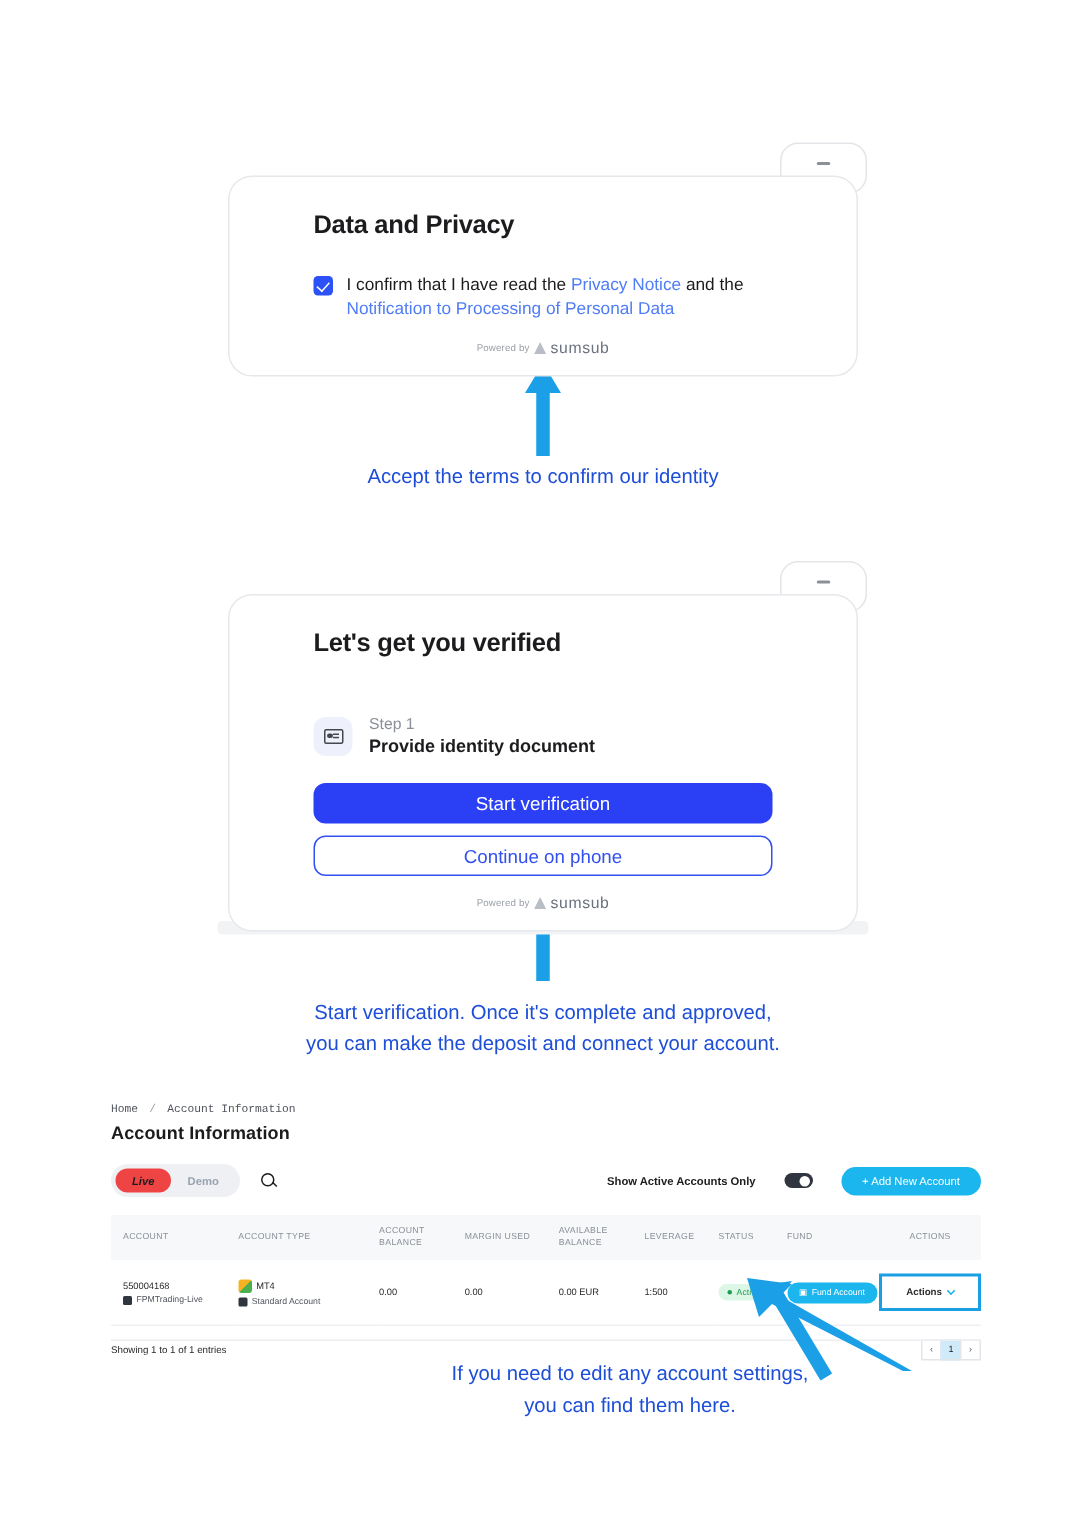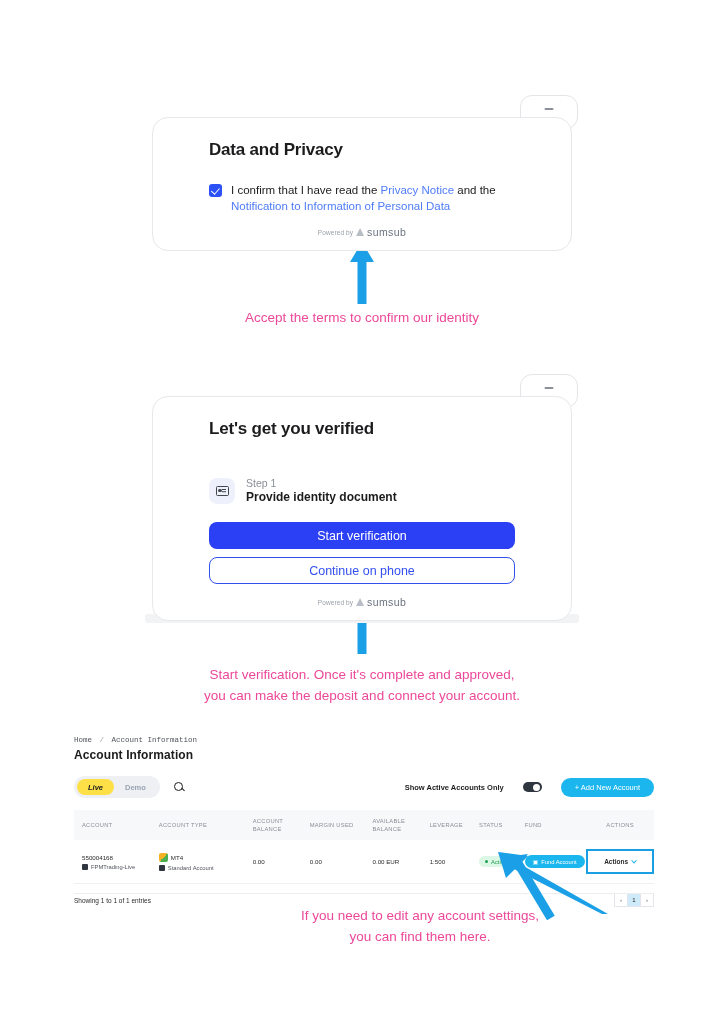--- a/index.html
+++ b/index.html
@@ -96,21 +96,21 @@
 
   .shadow-strip {
     position: absolute; background: #f2f3f5; border-radius: 3px; z-index: 1;
   }
 
   
   .arrow { position: absolute; }
 
   
   .caption {
-    position: absolute; text-align: center; color: #ec4899;
+    position: absolute; text-align: center; color: #1d4ed8;
     font-size: 13.5px; line-height: 21px; width: 100%;
   }
 
   
   .dash-panel {
     position: absolute; left: 74px; top: 736px; width: 580px; height: 158px;
     background: #ffffff;
   }
   .crumb { font-size: 7.5px; color: #50545c; font-family: Liberation Mono, monospace; }
   .crumb .sep { color: #9aa0a8; margin: 0 3px; }
@@ -122,21 +122,21 @@
   .toolbar { display: flex; align-items: center; margin-top: 14px; height: 22px; }
   .segment {
     display: flex; align-items: center; background: #eef0f4;
     border-radius: 20px; padding: 3px; height: 22px;
   }
   .seg {
     font-size: 7.5px; font-weight: bold; padding: 0 11px; height: 16px;
     display: flex; align-items: center; border-radius: 20px; color: #9aa3b2;
     cursor: pointer;
   }
-  .seg.on { background: #fde047; color: #1c1c1e; font-style: italic; }
+  .seg.on { background: #ef4444; color: #1c1c1e; font-style: italic; }
   .search-ico {
     margin-left: 13px; width: 13px; height: 13px; position: relative; cursor: pointer;
   }
   .search-ico::before {
     content:""; position:absolute; left:1px; top:1px; width:7px; height:7px;
     border: 1.3px solid #1c1c1e; border-radius: 50%;
   }
   .search-ico::after {
     content:""; position:absolute; left:8px; top:8.5px; width:4px; height:1.3px;
     background:#1c1c1e; transform: rotate(45deg);
@@ -218,21 +218,21 @@
 
   <div class="sumsub-shell" style="left:152px; top:95px; width:420px;">
     <div class="peek-btn" style="left:368px; top:0;">
       <span class="dash"></span>
     </div>
     <div class="sumsub-card" style="margin-top:22px; padding:22px 56px 12px 56px;">
       <div class="card-title">Data and Privacy</div>
 
       <div class="confirm-row" style="margin-top:22px;">
         <span class="cbox"></span>
-        <span class="confirm-text"><span>I confirm that I have read the </span><a href="#">Privacy Notice</a><span> and the </span><a href="#">Notification to Information of Personal Data</a></span>
+        <span class="confirm-text"><span>I confirm that I have read the </span><a href="#">Privacy Notice</a><span> and the </span><a href="#">Notification to Processing of Personal Data</a></span>
       </div>
 
 
       <div class="powered" style="margin-top:12px;">
         <span>Powered by</span>
         <span class="logo"></span>
         <span class="brand">sumsub</span>
       </div>
     </div>
   </div>

